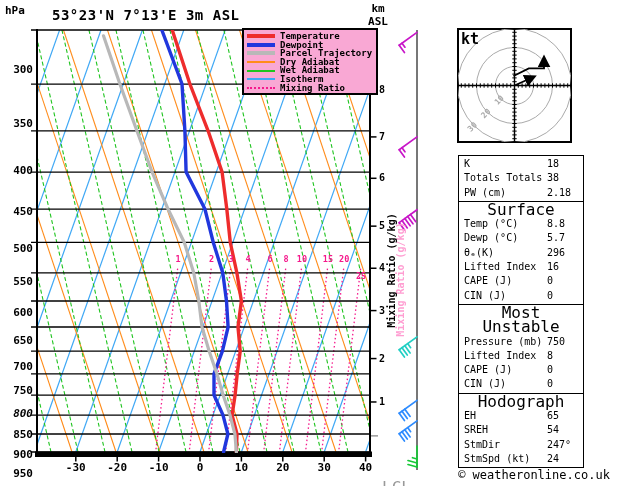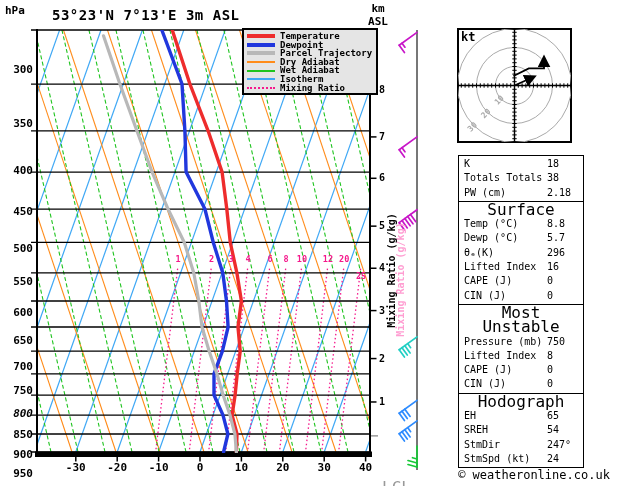--- a/index.html
+++ b/index.html
@@ -10,27 +10,27 @@
   .hpa{left:5px;top:4px;font-size:11px;font-weight:bold;}
   .title{left:52px;top:7px;font-size:14px;font-weight:bold;letter-spacing:0.5px;}
   .kmasl{left:360px;top:2px;width:36px;font-size:11px;font-weight:bold;text-align:center;line-height:13px;}
   .datetime{left:406px;top:7px;width:222px;font-size:13px;font-weight:bold;text-align:center;}
   .xlabel{left:60px;top:469px;width:285px;font-size:13px;font-weight:bold;text-align:center;}
   .mixaxis{left:316px;top:265px;width:150px;font-size:10px;font-weight:bold;text-align:center;
            transform:rotate(-90deg);z-index:3;}
   .mixpink{left:325px;top:274px;width:150px;font-size:10px;font-weight:bold;text-align:center;
            transform:rotate(-90deg);color:#ff9ed2;z-index:2;}
   .lcl{left:382px;top:430px;font-size:16px;font-weight:normal;color:#999;margin-top:48px;}
-  .ktlabel{left:461px;top:30px;font-size:12px;font-weight:bold;}
+  .ktlabel{left:461px;top:30px;font-size:15px;font-weight:bold;}
   .footer{left:438px;top:468px;width:192px;font-size:12px;font-weight:normal;text-align:center;}
   .plabel{position:absolute;left:0;width:33px;text-align:right;font-size:11px;font-weight:bold;margin-top:40px;}
   .xtick{position:absolute;width:44px;text-align:center;font-size:11px;font-weight:bold;}
   .kmlabel{position:absolute;left:379px;font-size:10px;font-weight:bold;}
   .mixnum{position:absolute;font-size:8.5px;font-weight:bold;color:#f5198c;width:18px;text-align:center;z-index:2;}
-  .legend{position:absolute;left:242px;top:28px;width:126px;background:#e5e5e5;border:2px solid #000;
+  .legend{position:absolute;left:242px;top:28px;width:126px;background:#f9a8d4;border:2px solid #000;
           padding:2px 3px 1px 3px;z-index:5;}
   .legrow{display:flex;align-items:center;height:8.6px;}
   .legsample{width:28px;margin-right:5px;flex:none;}
   .leglabel{font-size:9px;font-weight:bold;line-height:8.6px;white-space:nowrap;}
   .stats{position:absolute;left:458px;top:155px;width:124px;border:1.5px solid #000;background:#fff;}
   .section{border-top:1.5px solid #000;padding:1px 0;}
   .section:first-child{border-top:none;}
   .shead{text-align:center;font-size:16px;line-height:14.3px;}
   .srow{position:relative;font-size:10px;line-height:14.3px;padding-left:5px;}
   .sval{position:absolute;left:88px;top:0;}
@@ -342,21 +342,21 @@
       </div>
     </div>
   <div id="labels">
       <div class="mixnum" style="left: 169.13px; top: 253.677px;">1</div>
       <div class="mixnum" style="left: 202.664px; top: 253.677px;">2</div>
       <div class="mixnum" style="left: 222.122px; top: 253.677px;">3</div>
       <div class="mixnum" style="left: 239.096px; top: 253.677px;">4</div>
       <div class="mixnum" style="left: 261.038px; top: 253.677px;">6</div>
       <div class="mixnum" style="left: 277.184px; top: 253.677px;">8</div>
       <div class="mixnum" style="left: 292.916px; top: 253.677px;">10</div>
-      <div class="mixnum" style="left: 318.998px; top: 253.677px;">12</div>
+      <div class="mixnum" style="left: 318.998px; top: 253.677px;">15</div>
       <div class="mixnum" style="left: 335.144px; top: 253.677px;">20</div>
       <div class="mixnum" style="left: 352.118px; top: 271px;">25</div>
       <div class="plabel" style="top: 23px;">300</div>
       <div class="plabel" style="top: 77.0308px;">350</div>
       <div class="plabel" style="top: 123.834px;">400</div>
       <div class="plabel" style="top: 165.118px;">450</div>
       <div class="plabel" style="top: 202.048px;">500</div>
       <div class="plabel" style="top: 235.454px;">550</div>
       <div class="plabel" style="top: 265.952px;">600</div>
       <div class="plabel" style="top: 294.008px;">650</div>

